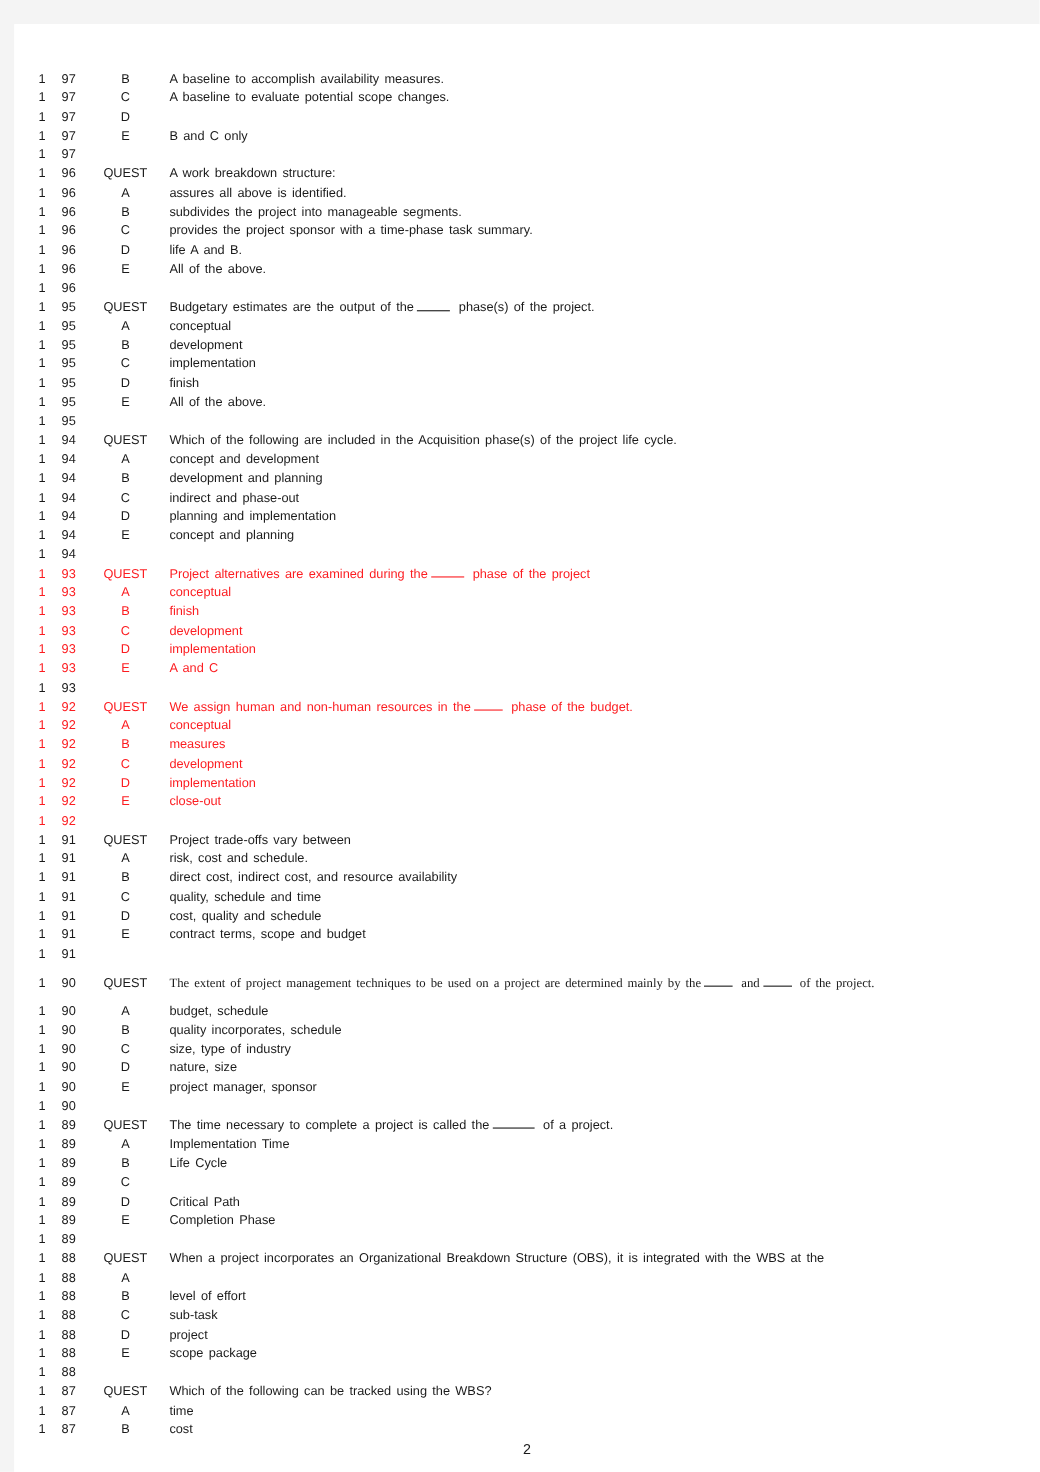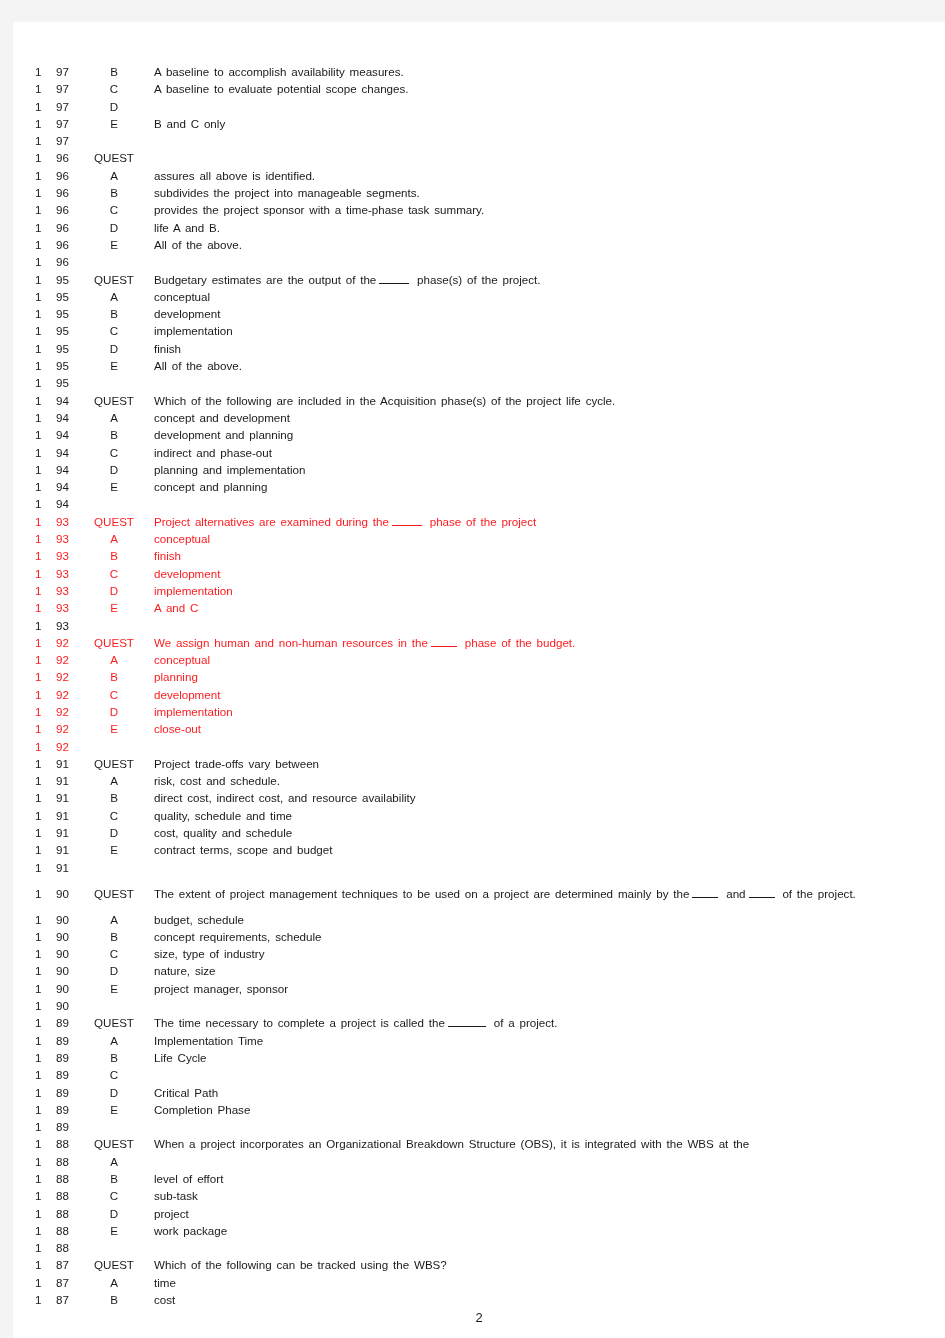--- a/index.html
+++ b/index.html
@@ -76,20 +76,21 @@
   .c-text {
     margin-left: 12px;
     flex: 1 1 auto;
     text-align: left;
     white-space: normal;
     word-spacing: 1.6px;
   }
   .qrow.tall .c-text {
     line-height: 17.3px;
     white-space: normal;
+    font-family: Liberation Serif, serif;
   }
   .c-text .blank {
     display: inline-block;
     border-bottom: 1.3px solid currentColor;
     vertical-align: baseline;
     margin: 0 3px;
     height: 10px;
   }
   .blank-sm { width: 26px; }
   .blank-md { width: 30px; }
@@ -143,20 +144,21 @@
         <span class="c-sect">1</span>
         <span class="c-num">97</span>
         <span class="c-key"></span>
         <span class="c-text"></span>
       </div>
       <div class="spacer-gap" style="height: 0px;"></div>
       <div class="qrow">
         <span class="c-sect">1</span>
         <span class="c-num">96</span>
         <span class="c-key">QUEST</span>
+        <span class="c-text">A work breakdown structure:</span>
       </div>
       <div class="qrow">
         <span class="c-sect">1</span>
         <span class="c-num">96</span>
         <span class="c-key">A</span>
         <span class="c-text">assures all above is identified.</span>
       </div>
       <div class="qrow">
         <span class="c-sect">1</span>
         <span class="c-num">96</span>
@@ -326,21 +328,21 @@
       <div class="qrow red">
         <span class="c-sect">1</span>
         <span class="c-num">92</span>
         <span class="c-key">A</span>
         <span class="c-text">conceptual</span>
       </div>
       <div class="qrow red">
         <span class="c-sect">1</span>
         <span class="c-num">92</span>
         <span class="c-key">B</span>
-        <span class="c-text">planning</span>
+        <span class="c-text">measures</span>
       </div>
       <div class="qrow red">
         <span class="c-sect">1</span>
         <span class="c-num">92</span>
         <span class="c-key">C</span>
         <span class="c-text">development</span>
       </div>
       <div class="qrow red">
         <span class="c-sect">1</span>
         <span class="c-num">92</span>
@@ -412,21 +414,21 @@
       <div class="qrow">
         <span class="c-sect">1</span>
         <span class="c-num">90</span>
         <span class="c-key">A</span>
         <span class="c-text">budget, schedule</span>
       </div>
       <div class="qrow">
         <span class="c-sect">1</span>
         <span class="c-num">90</span>
         <span class="c-key">B</span>
-        <span class="c-text">concept requirements, schedule</span>
+        <span class="c-text">quality incorporates, schedule</span>
       </div>
       <div class="qrow">
         <span class="c-sect">1</span>
         <span class="c-num">90</span>
         <span class="c-key">C</span>
         <span class="c-text">size, type of industry</span>
       </div>
       <div class="qrow">
         <span class="c-sect">1</span>
         <span class="c-num">90</span>
@@ -514,21 +516,21 @@
       <div class="qrow">
         <span class="c-sect">1</span>
         <span class="c-num">88</span>
         <span class="c-key">D</span>
         <span class="c-text">project</span>
       </div>
       <div class="qrow">
         <span class="c-sect">1</span>
         <span class="c-num">88</span>
         <span class="c-key">E</span>
-        <span class="c-text">work package</span>
+        <span class="c-text">scope package</span>
       </div>
       <div class="qrow">
         <span class="c-sect">1</span>
         <span class="c-num">88</span>
         <span class="c-key"></span>
         <span class="c-text"></span>
       </div>
       <div class="spacer-gap" style="height: 0px;"></div>
       <div class="qrow">
         <span class="c-sect">1</span>

